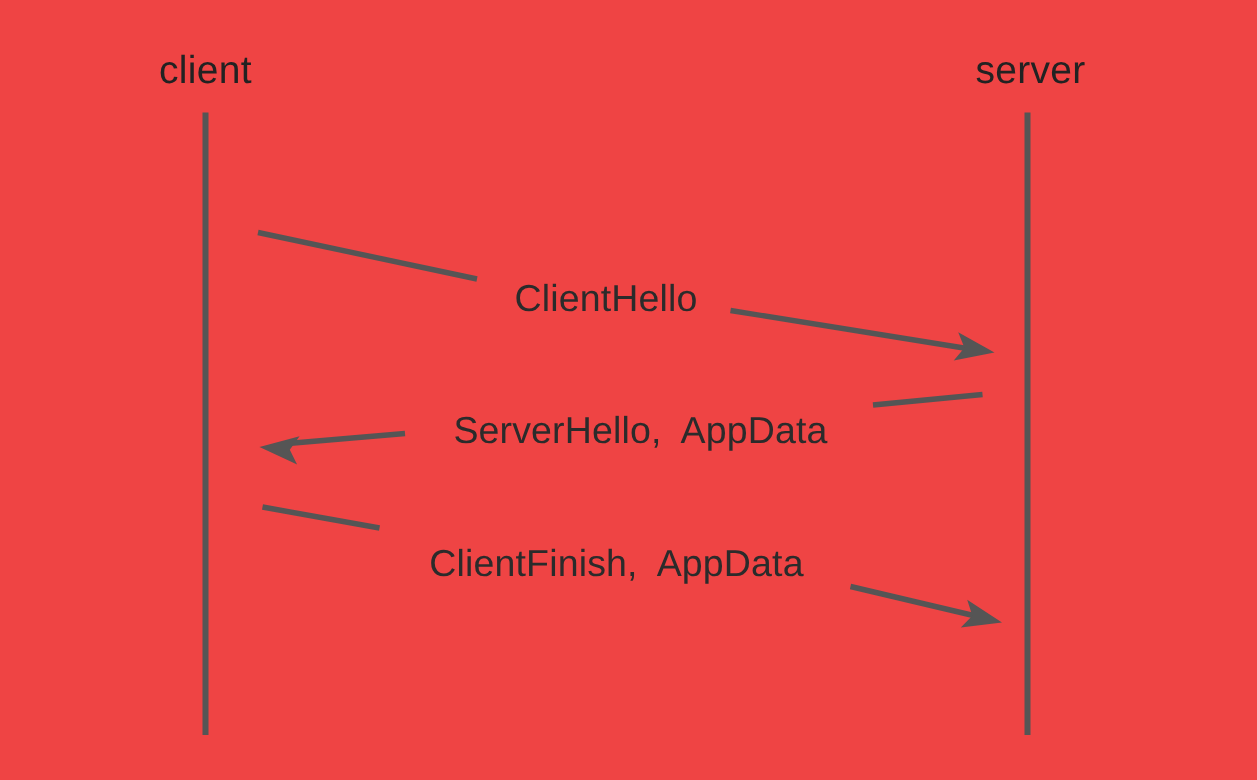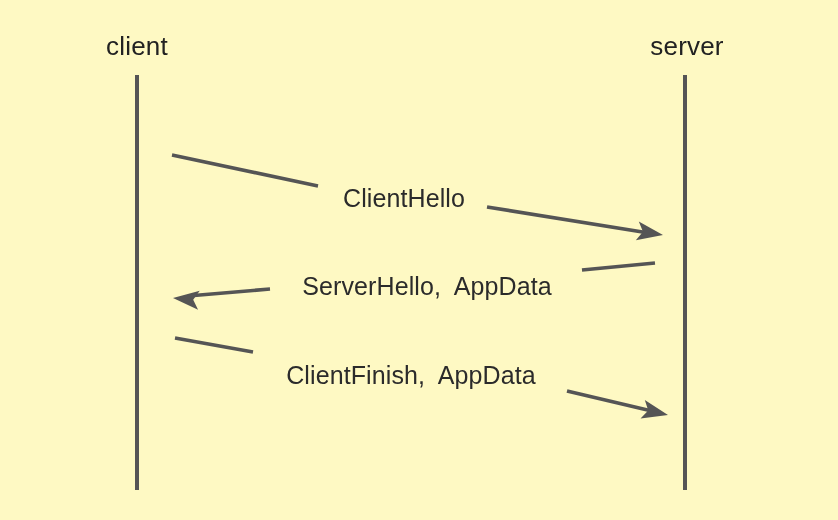--- a/index.html
+++ b/index.html
@@ -11,21 +11,21 @@
   body {
     width: 838px;
     height: 520px;
     overflow: hidden;
     font-family: "Liberation Sans", "DejaVu Sans", sans-serif;
   }
   #diagram-root {
     position: relative;
     width: 838px;
     height: 520px;
-    background: #fef9c3;
+    background: #ef4444;
   }
   #sequence-svg {
     position: absolute;
     top: 0;
     left: 0;
     width: 838px;
     height: 520px;
     display: block;
   }
   .participant-label {

